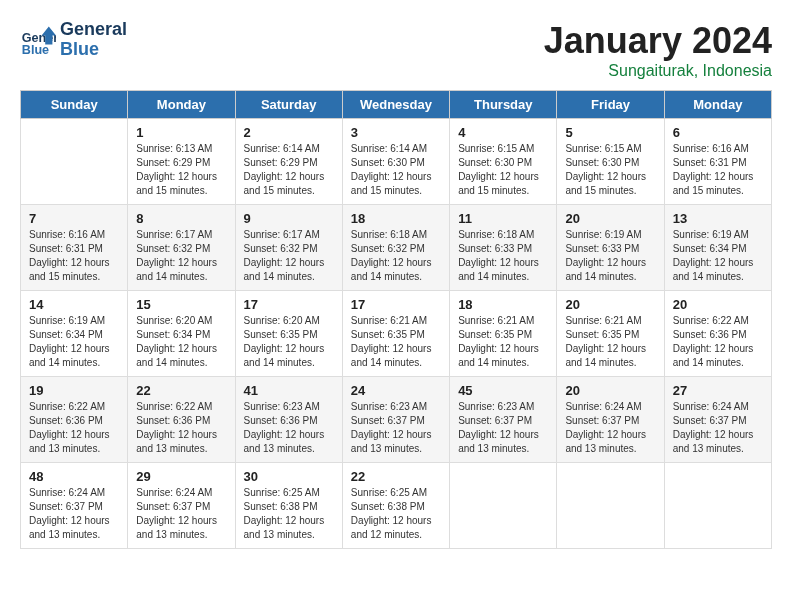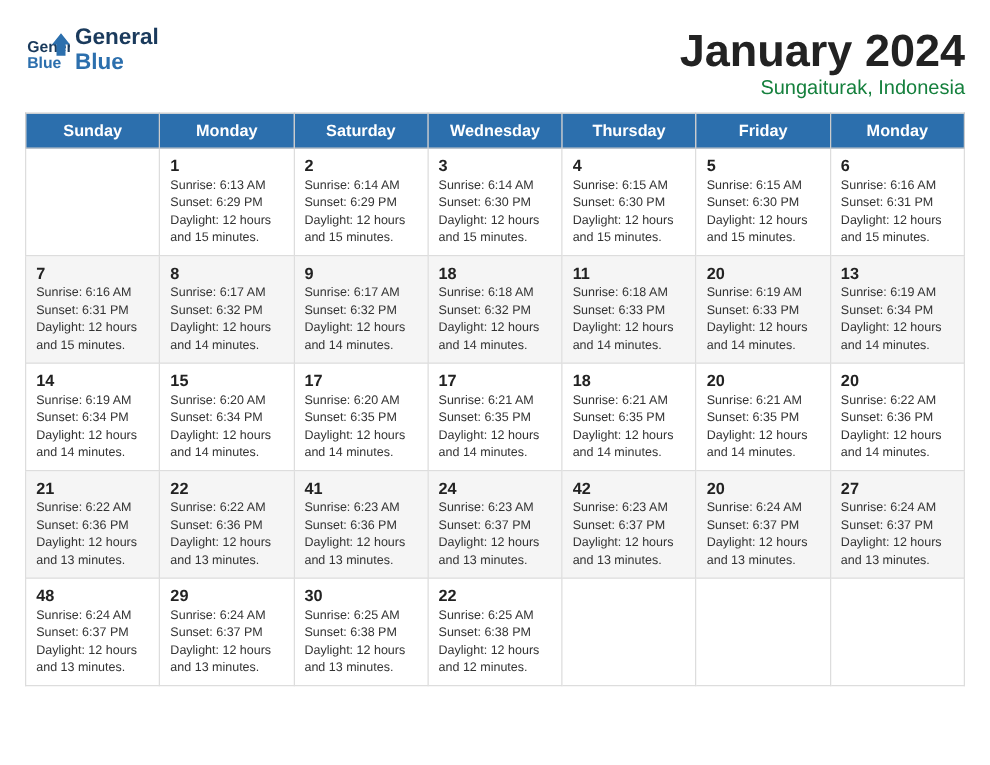--- a/index.html
+++ b/index.html
@@ -256,21 +256,21 @@
         <td>
           <span class="day-number">20</span>
           <div class="day-info" style="white-space: pre-line;">Sunrise: 6:22 AM
 Sunset: 6:36 PM
 Daylight: 12 hours
 and 14 minutes.</div>
         </td>
       </tr>
       <tr>
         <td>
-          <span class="day-number">21</span>
+          <span class="day-number">19</span>
           <div class="day-info" style="white-space: pre-line;">Sunrise: 6:22 AM
 Sunset: 6:36 PM
 Daylight: 12 hours
 and 13 minutes.</div>
         </td>
         <td>
           <span class="day-number">22</span>
           <div class="day-info" style="white-space: pre-line;">Sunrise: 6:22 AM
 Sunset: 6:36 PM
 Daylight: 12 hours
@@ -284,21 +284,21 @@
 and 13 minutes.</div>
         </td>
         <td>
           <span class="day-number">24</span>
           <div class="day-info" style="white-space: pre-line;">Sunrise: 6:23 AM
 Sunset: 6:37 PM
 Daylight: 12 hours
 and 13 minutes.</div>
         </td>
         <td>
-          <span class="day-number">42</span>
+          <span class="day-number">45</span>
           <div class="day-info" style="white-space: pre-line;">Sunrise: 6:23 AM
 Sunset: 6:37 PM
 Daylight: 12 hours
 and 13 minutes.</div>
         </td>
         <td>
           <span class="day-number">20</span>
           <div class="day-info" style="white-space: pre-line;">Sunrise: 6:24 AM
 Sunset: 6:37 PM
 Daylight: 12 hours

